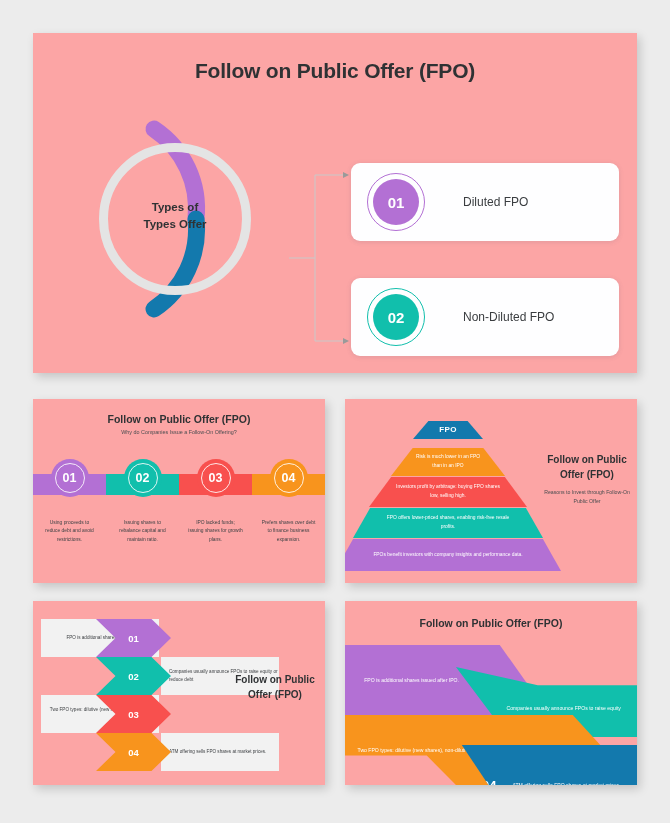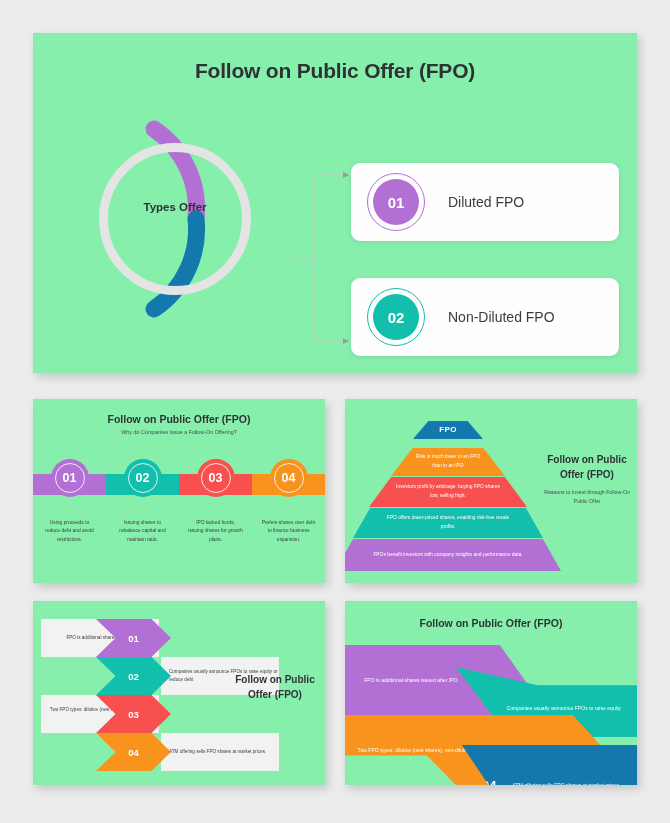--- a/index.html
+++ b/index.html
@@ -15,21 +15,21 @@
   }
   .page {
     position: relative;
     width: 670px;
     height: 823px;
   }
 
   
   .slide {
     position: absolute;
-    background: #86efac;
+    background: #fca5a5;
     box-shadow: 3px 4px 9px rgba(0,0,0,0.17);
     overflow: hidden;
   }
 
   
   #slide-hero {
     left: 33px;
     top: 33px;
     width: 604px;
     height: 340px;
@@ -121,22 +121,22 @@
     right: -6px;
     bottom: -6px;
     border-radius: 50%;
     border: 1.6px solid currentColor;
   }
   .badge-1 { background: #b370d4; color: #fff; }
   .badge-1::after { border-color: #b370d4; }
   .badge-2 { background: #11bfac; color: #fff; }
   .badge-2::after { border-color: #11bfac; }
   .type-card-label {
-    margin-left: 29px;
-    font-size: 14px;
+    margin-left: 44px;
+    font-size: 12px;
     color: #3a3d40;
   }
 
   
   #slide-timeline {
     left: 33px;
     top: 399px;
     width: 292px;
     height: 184px;
   }
@@ -409,20 +409,21 @@
   <div class="slide" id="slide-hero">
     <div class="hero-title">Follow on Public Offer (FPO)</div>
 
     <div class="donut-wrap">
       <svg class="arc-svg" width="220" height="220" viewBox="0 0 220 220">
         <path d="M 63 18 A 96 96 0 0 1 105 108" fill="none" stroke="#b370d4" stroke-width="17" stroke-linecap="round"></path>
         <path d="M 105 108 A 96 96 0 0 1 63 198" fill="none" stroke="#1379ad" stroke-width="17" stroke-linecap="round"></path>
       </svg>
       <div class="donut-ring"></div>
       <div class="donut-label">
+        <div>Types of</div>
         <div>Types Offer</div>
       </div>
     </div>
 
     <svg class="connector-svg" width="66" height="190">
       <path d="M 0 95 L 26 95" fill="none" stroke="#c9c9c9" stroke-width="1"></path>
       <path d="M 26 12 L 26 178" fill="none" stroke="#c9c9c9" stroke-width="1"></path>
       <path d="M 26 12 L 58 12" fill="none" stroke="#c9c9c9" stroke-width="1"></path>
       <path d="M 26 178 L 58 178" fill="none" stroke="#c9c9c9" stroke-width="1"></path>
       <path d="M 54 9 L 60 12 L 54 15 Z" fill="#9a9a9a"></path>

